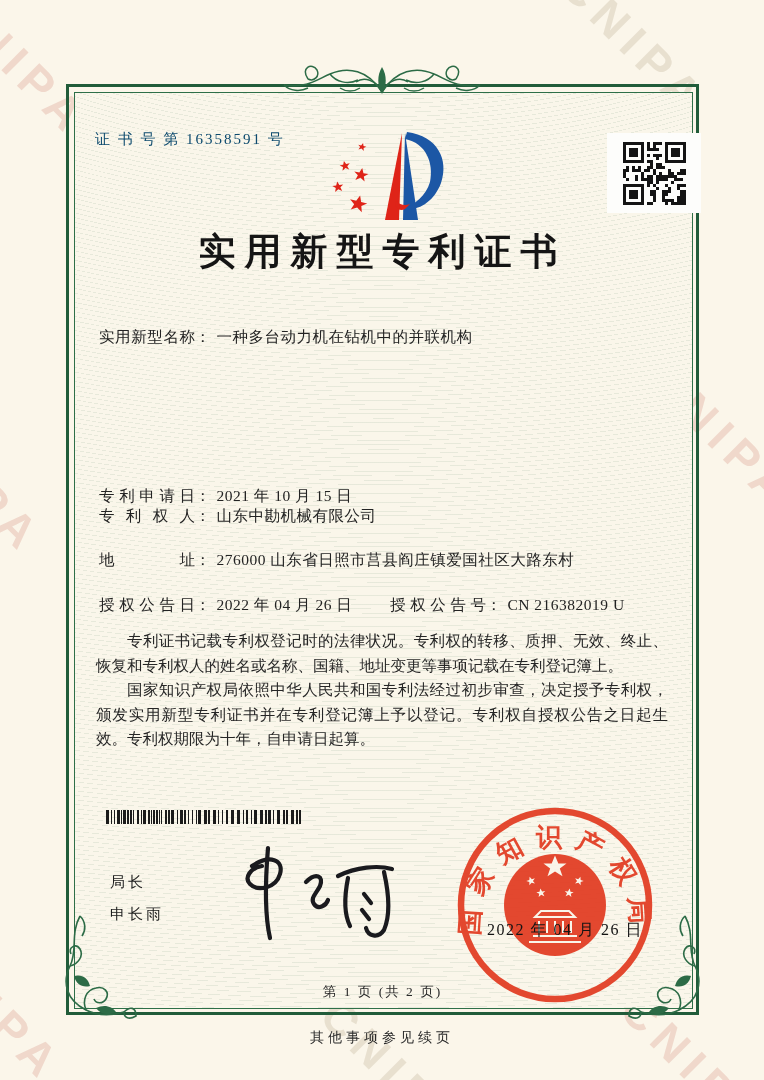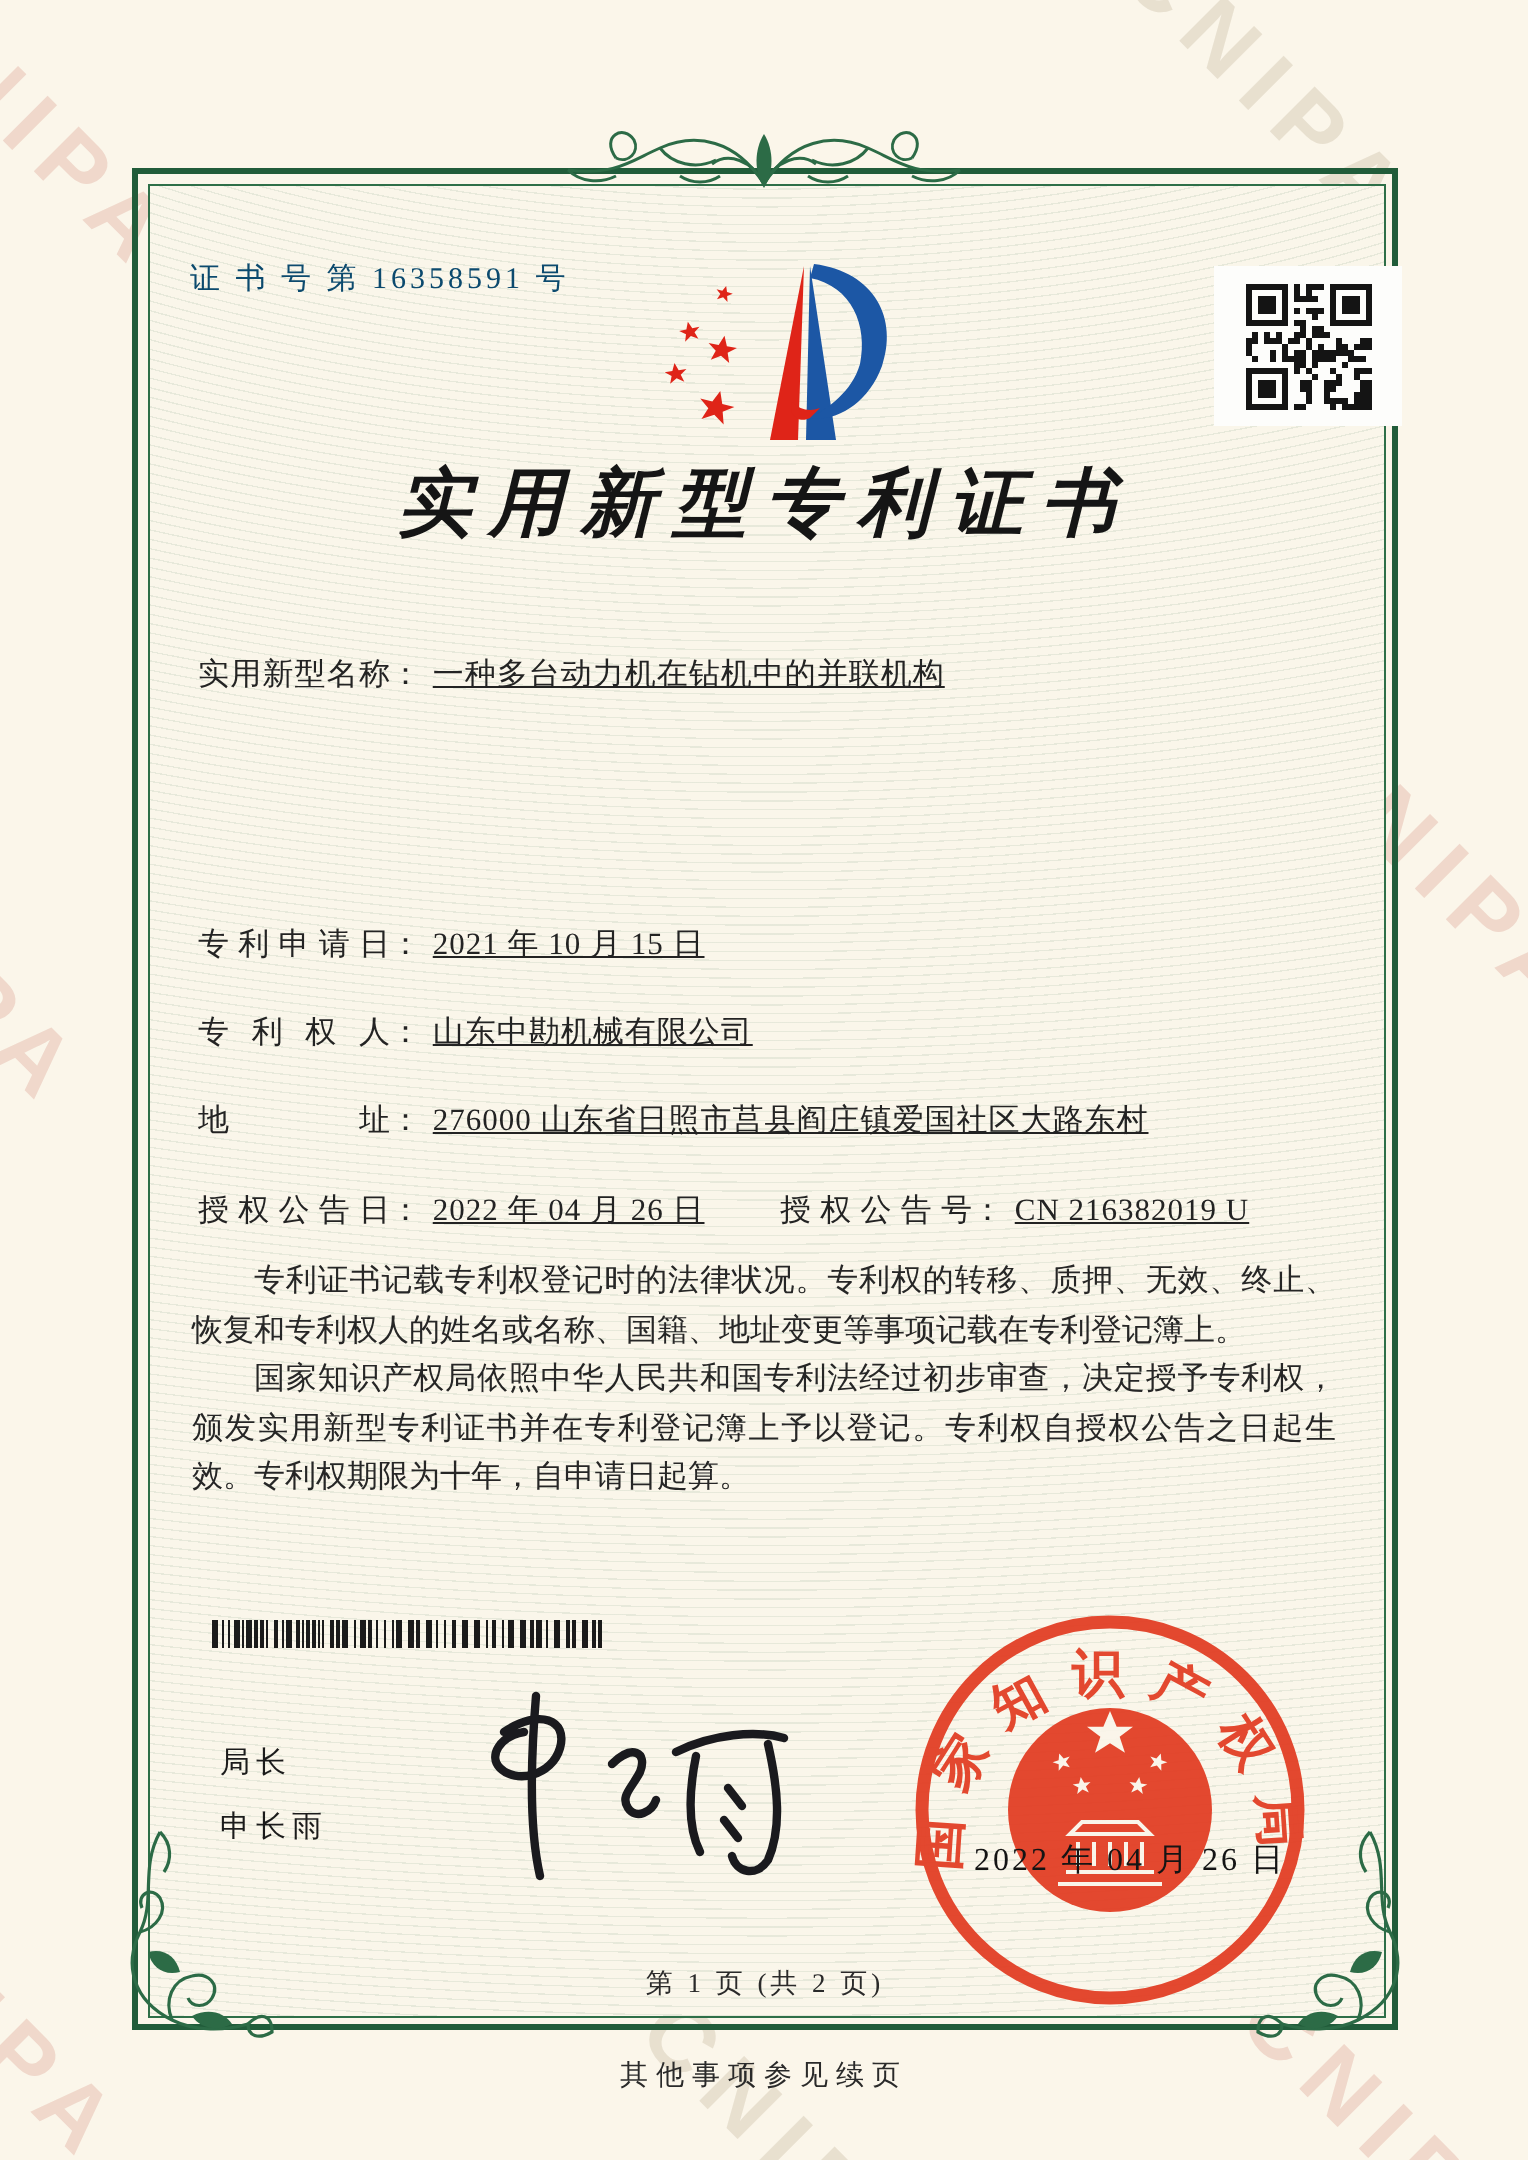--- a/index.html
+++ b/index.html
@@ -29,26 +29,26 @@
 
   .logo{position:absolute;left:325px;top:126px;width:130px;height:98px;}
 
   .qr-wrap{position:absolute;left:607px;top:133px;width:94px;height:80px;background:#fdfdfb;
            display:flex;align-items:center;justify-content:center;}
   .qr-grid{display:grid;grid-template-columns:repeat(21,3px);grid-auto-rows:3px;}
   .qm{width:3px;height:3px;}
   .qm.on{background:#141414;}
 
   .title{position:absolute;left:66px;width:633px;top:227px;text-align:center;
-         font-size:37px;font-weight:700;letter-spacing:9px;color:#151515;font-style:italic;}
+         font-size:37px;font-weight:700;letter-spacing:9px;color:#151515;}
 
   .frow{position:absolute;left:99px;font-size:15.5px;white-space:nowrap;color:#232323;}
   .flabel{display:inline-block;width:96px;text-align:justify;text-align-last:justify;vertical-align:bottom;}
   .fcolon{display:inline-block;}
-  .fvalue{display:inline-block;margin-left:2px;letter-spacing:0.5px;text-decoration:underline;}
+  .fvalue{display:inline-block;margin-left:2px;letter-spacing:0.5px;}
   .fpair2{position:absolute;left:291px;top:0;white-space:nowrap;}
 
   .body-text{position:absolute;left:96px;top:629px;width:572px;font-size:15.5px;
              line-height:24.5px;text-align:justify;color:#262626;}
   .body-text p{margin:0;text-indent:2em;}
 
   .barcode{position:absolute;left:106px;top:810px;width:196px;height:14px;}
 
   .signer{position:absolute;left:110px;top:866px;font-size:15px;letter-spacing:3px;
           line-height:32px;color:#1b1b1b;font-family:"Liberation Sans","DejaVu Sans",sans-serif;}
@@ -583,21 +583,21 @@
         <div class="qm on"></div>
       </div>
   </div>
 
   <div class="title">实用新型专利证书</div>
 
   <div class="frow" style="top:327px">
     <span class="flabel">实用新型名称</span><span class="fcolon">：</span>
     <span class="fvalue">一种多台动力机在钻机中的并联机构</span>
   </div>
-  <div class="frow" style="top:462px">
+  <div class="frow" style="top:486px">
     <span class="flabel">专利申请日</span><span class="fcolon">：</span>
     <span class="fvalue">2021 年 10 月 15 日</span>
   </div>
   <div class="frow" style="top:506px">
     <span class="flabel">专利权人</span><span class="fcolon">：</span>
     <span class="fvalue">山东中勘机械有限公司</span>
   </div>
   <div class="frow" style="top:550px">
     <span class="flabel">地址</span><span class="fcolon">：</span>
     <span class="fvalue">276000 山东省日照市莒县阎庄镇爱国社区大路东村</span>

